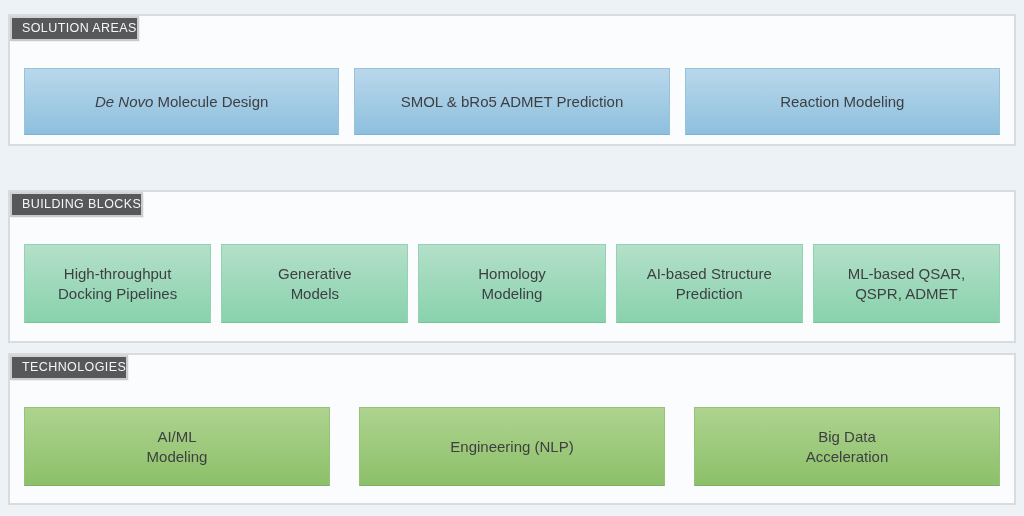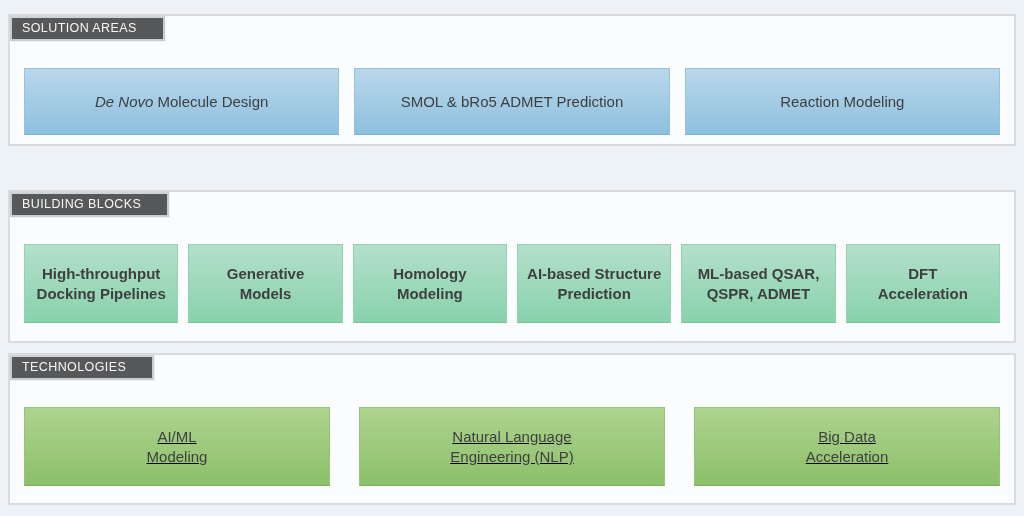--- a/index.html
+++ b/index.html
@@ -12,42 +12,42 @@
   }
   .panel {
     position: absolute;
     left: 8px;
     width: 1008px;
     background: #fafcfd;
     border: 2px solid #d9dbdd;
   }
   .panel-solution-areas  { top: 14px;  height: 132px; }
   .panel-building-blocks { top: 173px; height: 153px; margin-top: 17px; }
-  .panel-technologies    { top: 353px; height: 152px; text-decoration: underline; }
+  .panel-technologies    { top: 353px; height: 152px; }
 
   .tab {
     position: absolute;
     top: 0; left: 0;
     background: #57585a;
     color: #f6f6f6;
     border: 2px solid #c9cbcd;
     border-top-color: #d2d4d6;
-    padding: 3px 26px 4px 10px;
+    padding: 3px 0 4px 10px;
     font-size: 12.5px;
     letter-spacing: 0.4px;
     white-space: nowrap;
     box-shadow: 1px 1px 0 rgba(0,0,0,0.05);
   }
 
   .row {
     display: flex;
     margin: 52px 14px 0 14px;
   }
   .row-solution   { gap: 15px; }
-  .row-building   { gap: 10px; font-weight: bold; }
+  .row-building   { gap: 10px; }
   .row-technology { gap: 29px; }
 
   .box {
     flex: 1 1 0;
     display: flex;
     flex-direction: column;
     align-items: center;
     justify-content: center;
     text-align: center;
     font-size: 15px;
@@ -110,36 +110,31 @@
       <div class="ln">Modeling</div>
     </div>
     <div class="box box-teal">
       <div class="ln">AI-based Structure</div>
       <div class="ln">Prediction</div>
     </div>
     <div class="box box-teal">
       <div class="ln">ML-based QSAR,</div>
       <div class="ln">QSPR, ADMET</div>
     </div>
-    <div class="box box-teal">
-      <div class="ln">DFT</div>
-      <div class="ln">Acceleration</div>
-    </div>
   </div>
 </div>
 
 <div class="panel panel-technologies">
   <div class="tab">TECHNOLOGIES</div>
   <div class="row row-technology">
     <div class="box box-green">
       <div class="ln">AI/ML</div>
       <div class="ln">Modeling</div>
     </div>
     <div class="box box-green">
-      <div class="ln">Natural Language</div>
       <div class="ln">Engineering (NLP)</div>
     </div>
     <div class="box box-green">
       <div class="ln">Big Data</div>
       <div class="ln">Acceleration</div>
     </div>
   </div>
 </div>
 
 </body></html>

